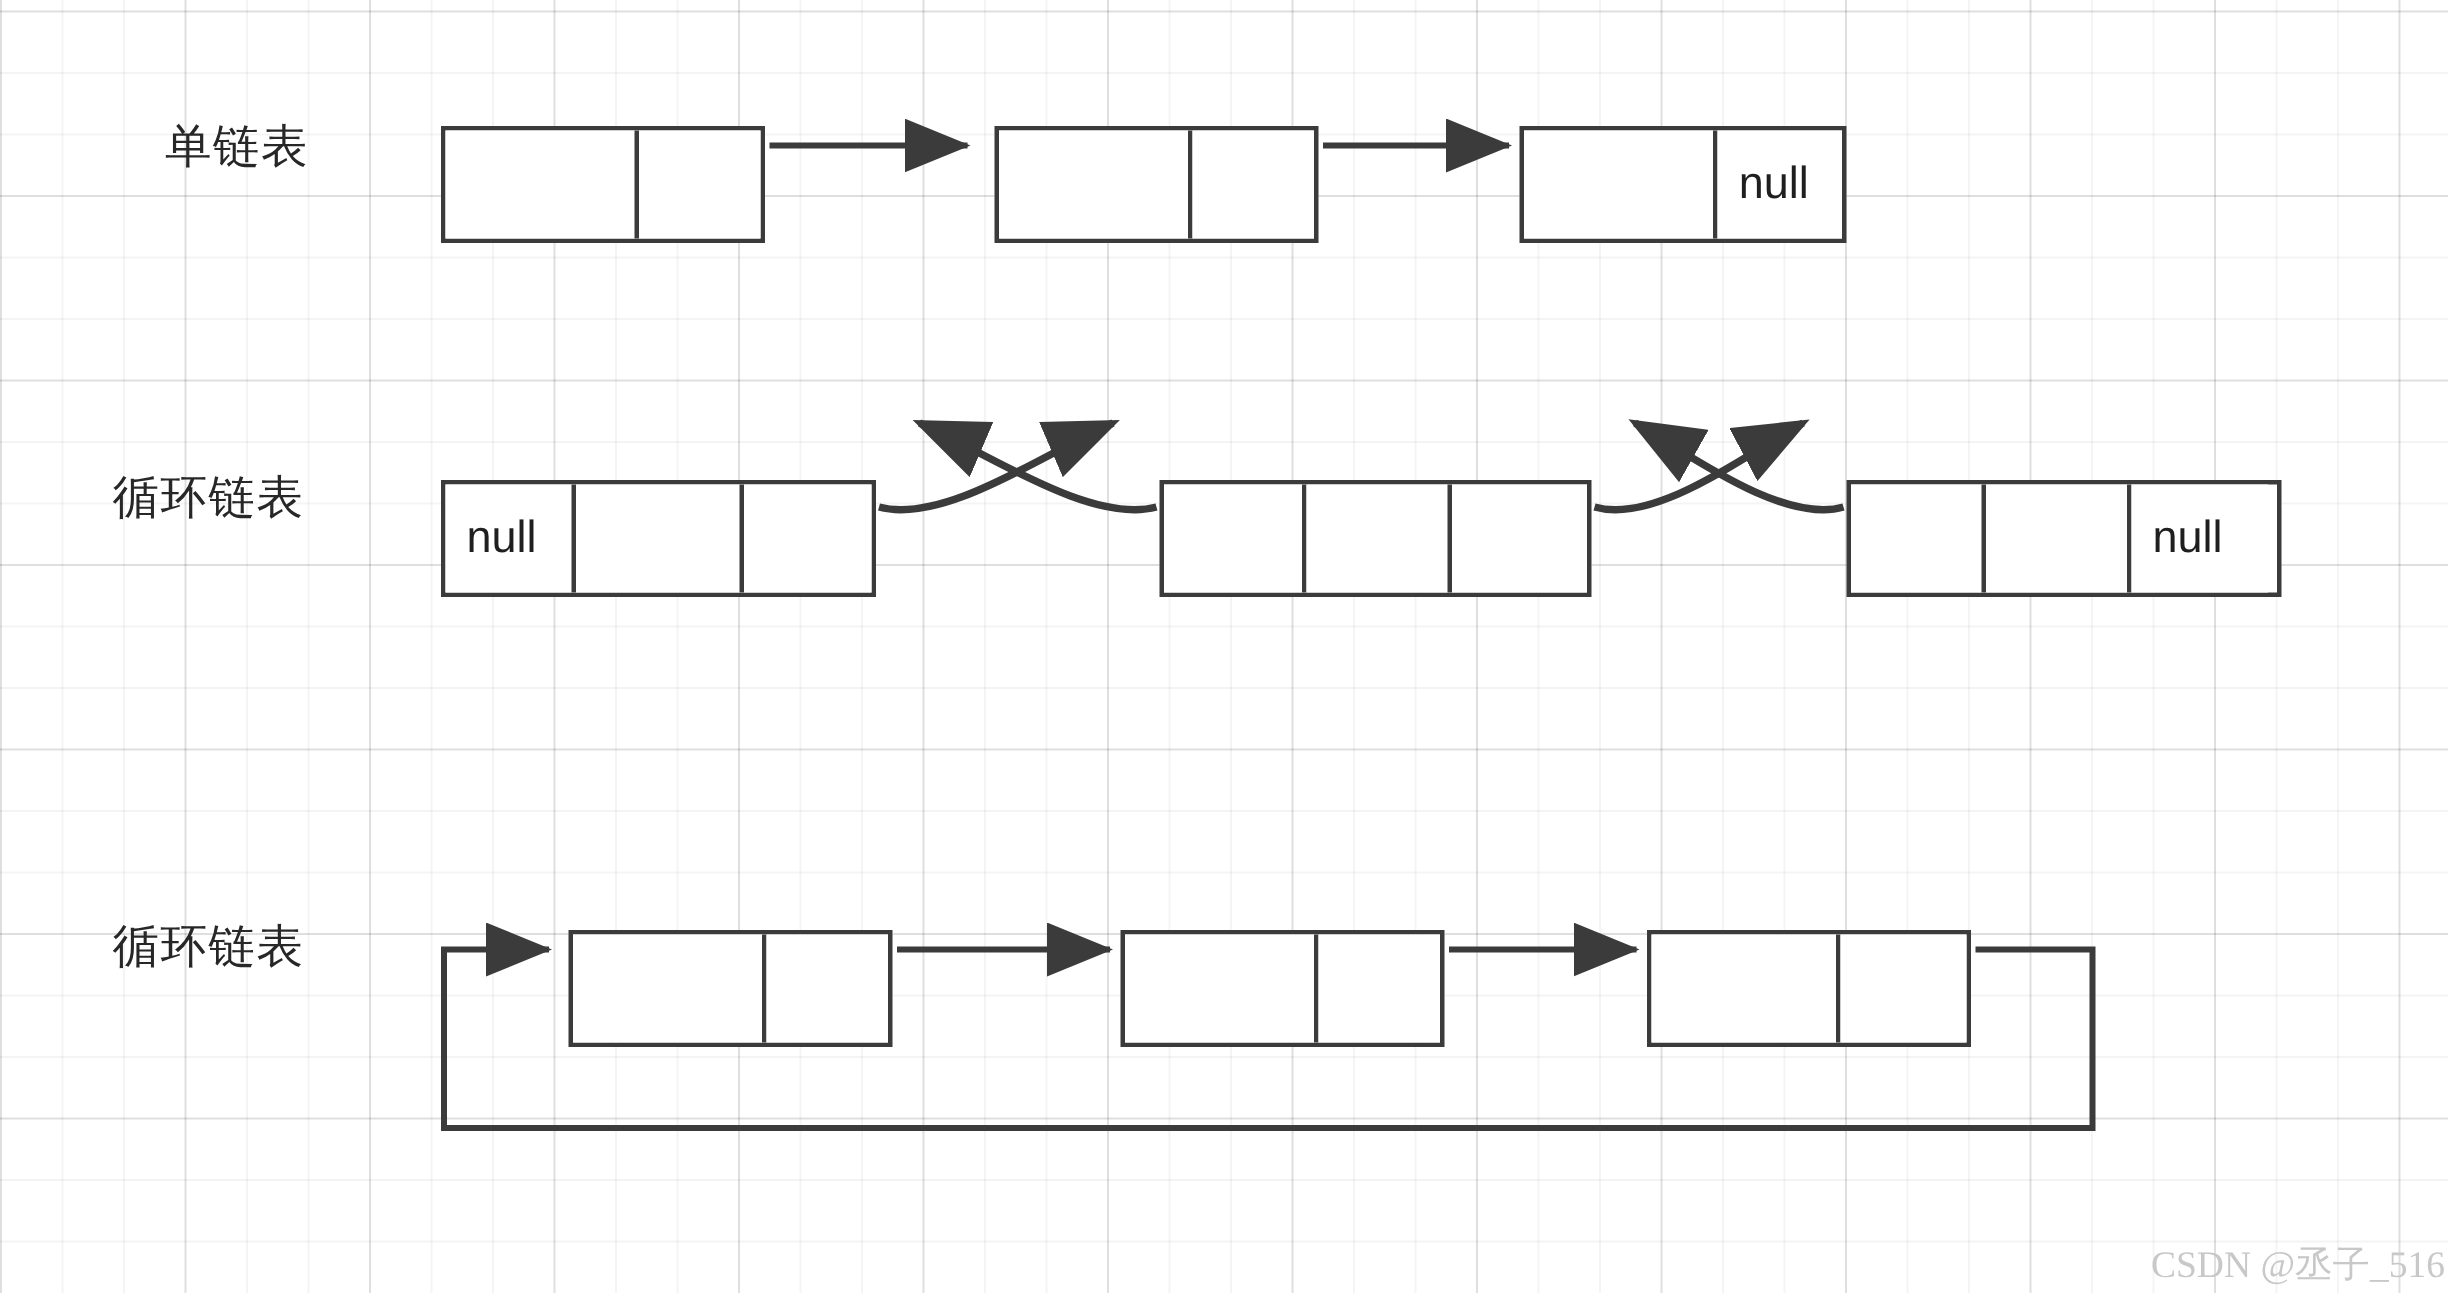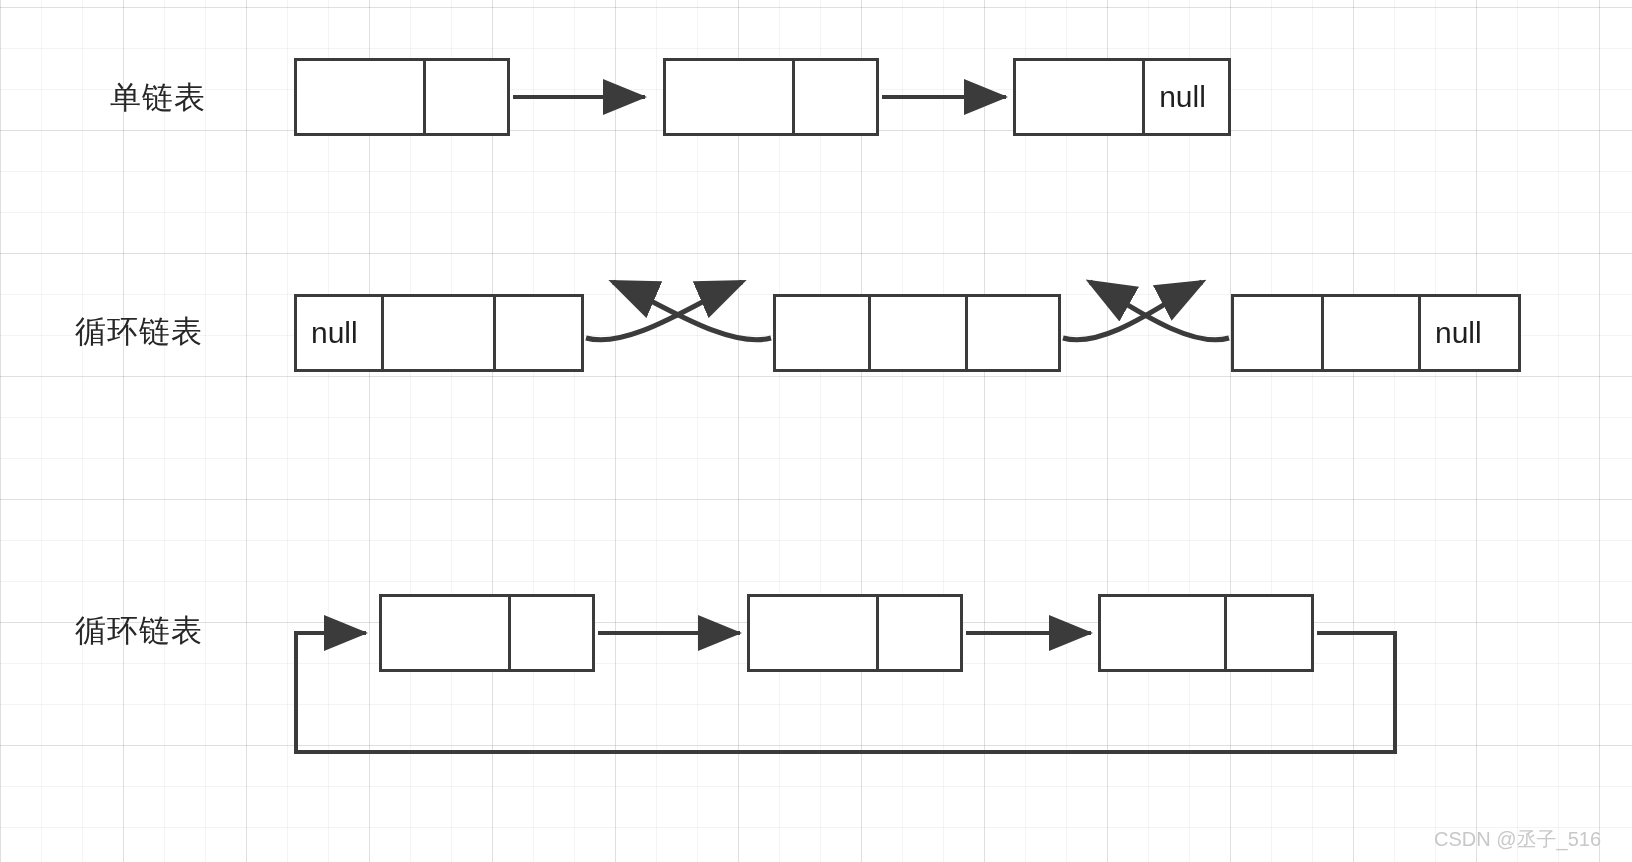--- a/index.html
+++ b/index.html
@@ -44,20 +44,21 @@
     letter-spacing: 1px;
     white-space: nowrap;
     font-family: "Liberation Sans", "DejaVu Sans", sans-serif;
   }
   .node {
     position: absolute;
     display: flex;
     box-sizing: border-box;
     border: 3px solid #3b3b3b;
     background: #ffffff;
+    margin-top: 26px;
   }
   .cell {
     box-sizing: border-box;
     display: flex;
     align-items: center;
     justify-content: flex-start;
     padding-left: 14px;
     font-size: 30px;
     color: #1f1f1f;
     background: #ffffff;
@@ -65,23 +66,23 @@
     overflow: hidden;
     white-space: nowrap;
     font-family: "Liberation Sans", "DejaVu Sans", sans-serif;
   }
   .cell:last-child {
     border-right: none;
   }
   .watermark {
     position: absolute;
     color: #c8c8c8;
-    font-size: 20px;
+    font-size: 25px;
     white-space: nowrap;
-    font-family: Liberation Sans, sans-serif;
+    font-family: Liberation Serif, serif;
   }
 </style>
 </head>
 <body>
 
 <div id="canvas">
 
   <svg id="svg-layer" viewBox="0 0 1632 862" xmlns="http://www.w3.org/2000/svg">
     <defs>
       <marker id="arrowhead" markerWidth="11" markerHeight="9" refX="10.5" refY="4.5" orient="auto" markerUnits="strokeWidth">

